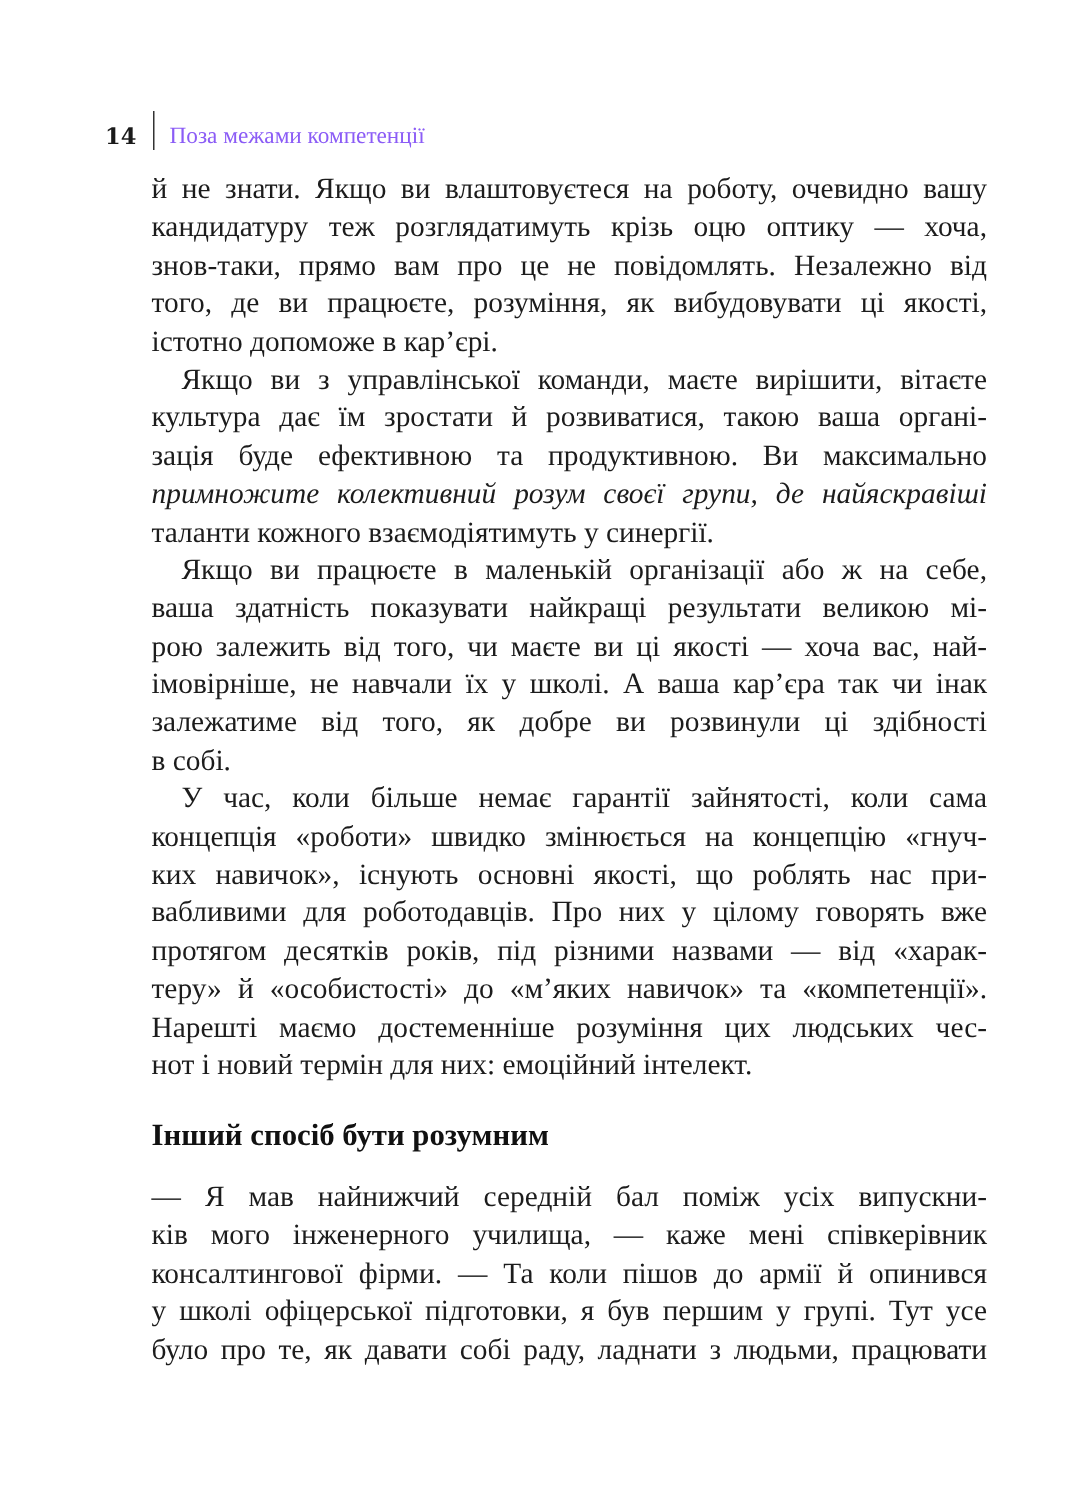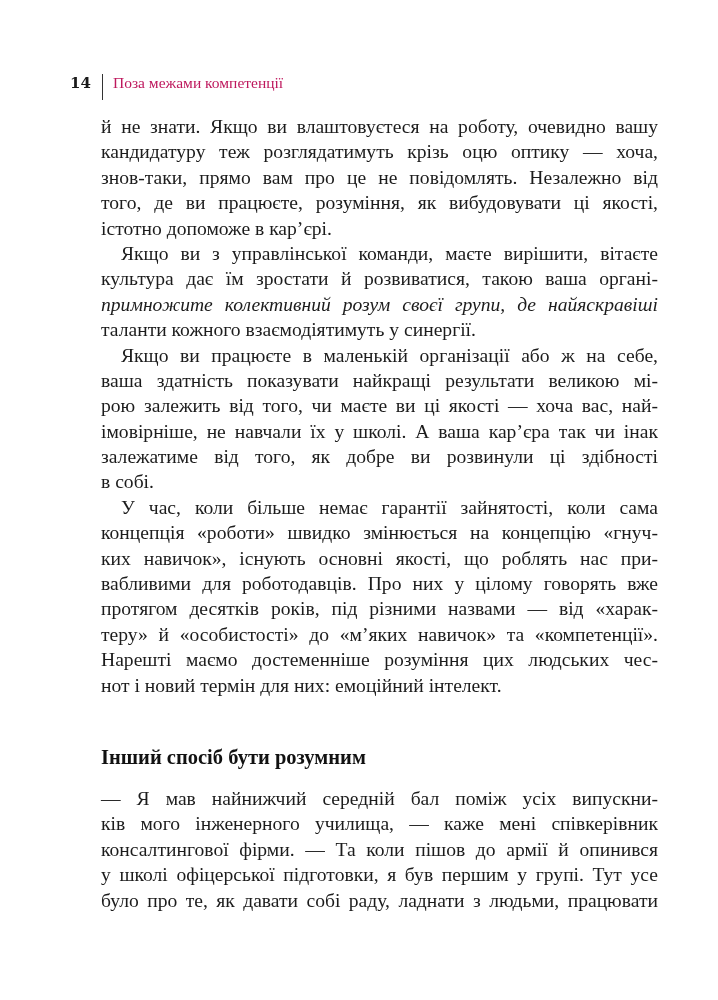--- a/index.html
+++ b/index.html
@@ -1,21 +1,21 @@
 <!DOCTYPE html>
 <html><head>
 <meta charset="utf-8">
 <style>
   html, body { margin: 0; padding: 0; background: #ffffff; }
   body { width: 718px; height: 1000px; position: relative; overflow: hidden; }
   .page { position: absolute; left: 0; top: 0; width: 718px; height: 1000px; background: #fff; color: #1a1a1a; }
-  .running-head { position: absolute; left: 70px; top: 74px; height: 26px; display: flex; align-items: flex-start; font-family: "DejaVu Serif", serif; }
+  .running-head { position: absolute; left: 70px; top: 74px; height: 26px; display: flex; align-items: flex-end; font-family: "DejaVu Serif", serif; }
   .folio { font-weight: bold; font-size: 15px; width: 26px; }
   .head-rule { width: 1px; height: 26px; background: #333; margin: 0 10px 0 6px; }
-  .head-title { font-family: "Liberation Serif", serif; font-size: 15.5px; color: #be185d; }
+  .head-title { font-family: "Liberation Serif", serif; font-size: 15.5px; color: #8b5cf6; }
   .body { position: absolute; left: 101px; top: 114px; width: 557px; font-family: "Liberation Serif", serif; font-size: 19.6px; line-height: 25.4px; color: #1c1c1c; }
   .ln { display: block; height: 25.4px; text-align: justify; text-align-last: justify; white-space: nowrap; overflow: visible; }
   .ln.last { text-align-last: left; }
   .ln.ind { text-indent: 20px; }
   .heading { position: absolute; left: 101px; top: 746px; font-family: "Liberation Serif", serif; font-weight: bold; font-size: 20.5px; color: #111; }
   .body2 { top: 786px; }
 </style>
 </head>
 <body>
 
@@ -30,20 +30,21 @@
   <div class="body">
 
     <span class="ln" style="white-space: normal;">й не знати. Якщо ви влаштовуєтеся на роботу, очевидно вашу</span>
     <span class="ln" style="white-space: normal;">кандидатуру теж розглядатимуть крізь оцю оптику — хоча,</span>
     <span class="ln" style="white-space: normal;">знов-таки, прямо вам про це не повідомлять. Незалежно від</span>
     <span class="ln" style="white-space: normal;">того, де ви працюєте, розуміння, як вибудовувати ці якості,</span>
     <span class="ln last" style="white-space: normal;">істотно допоможе в кар’єрі.</span>
 
     <span class="ln ind" style="white-space: normal;">Якщо ви з управлінської команди, маєте вирішити, вітаєте</span>
     <span class="ln" style="white-space: normal;">культура дає їм зростати й розвиватися, такою ваша органі-</span>
+    <span class="ln" style="white-space: normal;">зація буде ефективною та продуктивною. Ви максимально</span>
     <span class="ln" style="white-space: normal; font-style: italic;">примножите колективний розум своєї групи, де найяскравіші</span>
     <span class="ln last" style="white-space: normal;">таланти кожного взаємодіятимуть у синергії.</span>
 
     <span class="ln ind" style="white-space: normal;">Якщо ви працюєте в маленькій організації або ж на себе,</span>
     <span class="ln" style="white-space: normal;">ваша здатність показувати найкращі результати великою мі-</span>
     <span class="ln" style="white-space: normal;">рою залежить від того, чи маєте ви ці якості — хоча вас, най-</span>
     <span class="ln" style="white-space: normal;">імовірніше, не навчали їх у школі. А ваша кар’єра так чи інак</span>
     <span class="ln" style="white-space: normal;">залежатиме від того, як добре ви розвинули ці здібності</span>
     <span class="ln last" style="white-space: normal;">в собі.</span>
 

